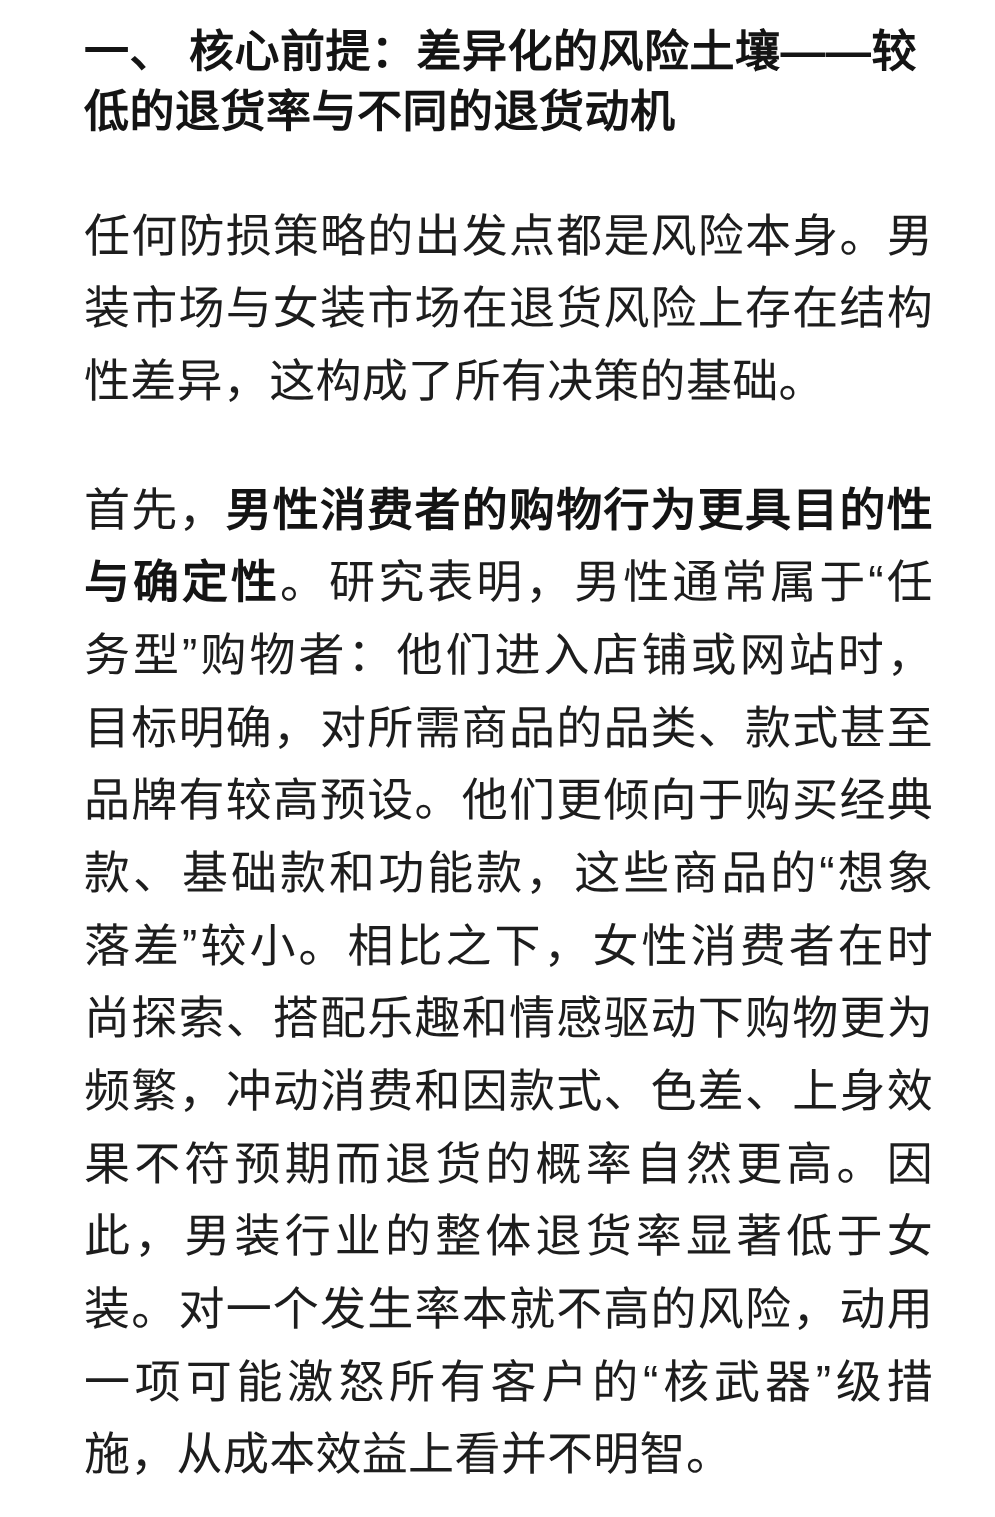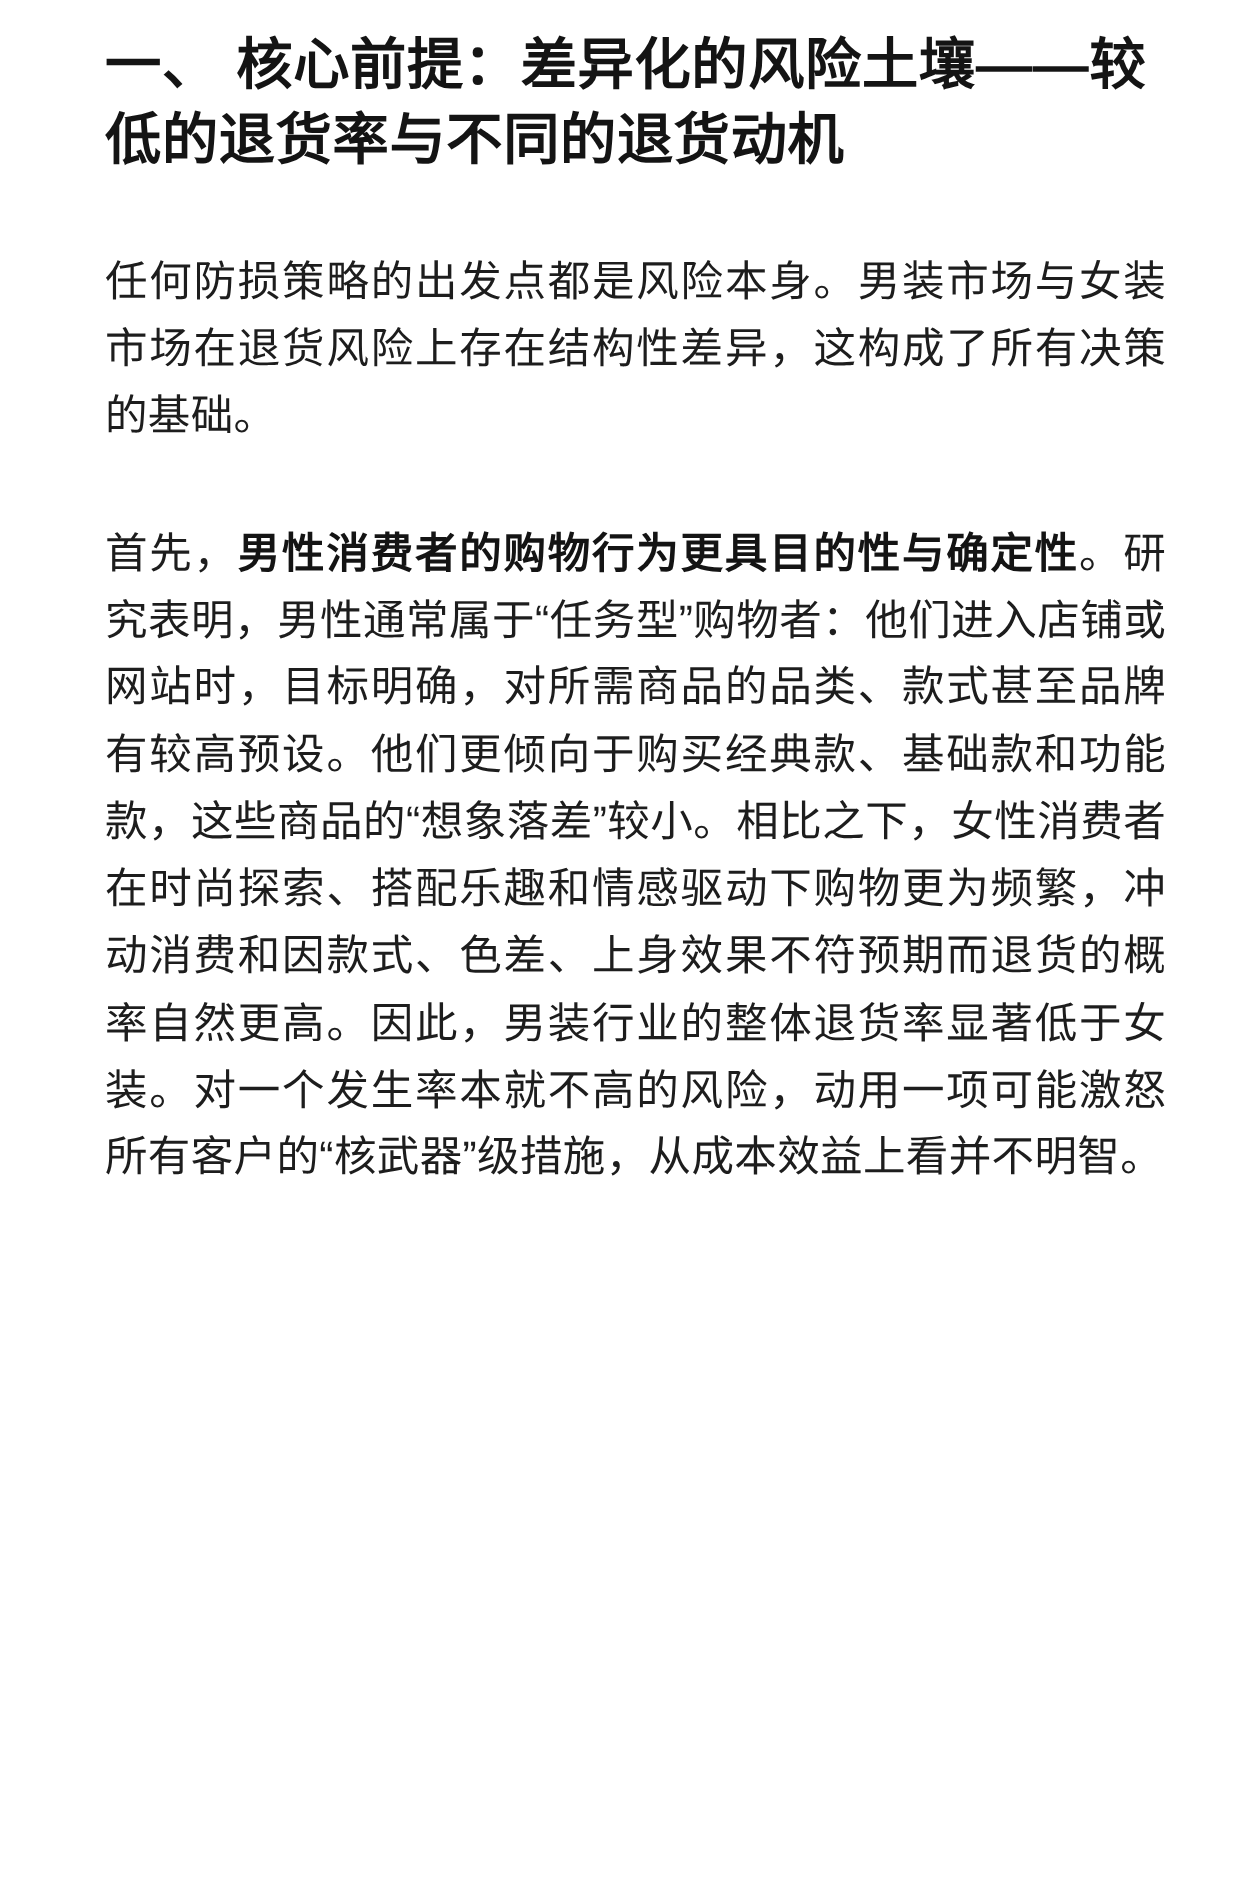--- a/index.html
+++ b/index.html
@@ -26,21 +26,21 @@
     line-height: 1.33;
     letter-spacing: 0.5px;
     margin: 0 0 58px 0;
     color: #141414;
     text-indent: 0;
   }
   .doc-heading .heading-num {
     margin-right: 14px;
   }
   .para {
-    font-size: 34px;
+    font-size: 46px;
     line-height: 1.58;
     letter-spacing: 0.3px;
     margin: 0 0 56px 0;
     color: #1d1d1d;
     text-align: justify;
     text-justify: inter-ideograph;
   }
   .para:last-child {
     margin-bottom: 0;
   }

